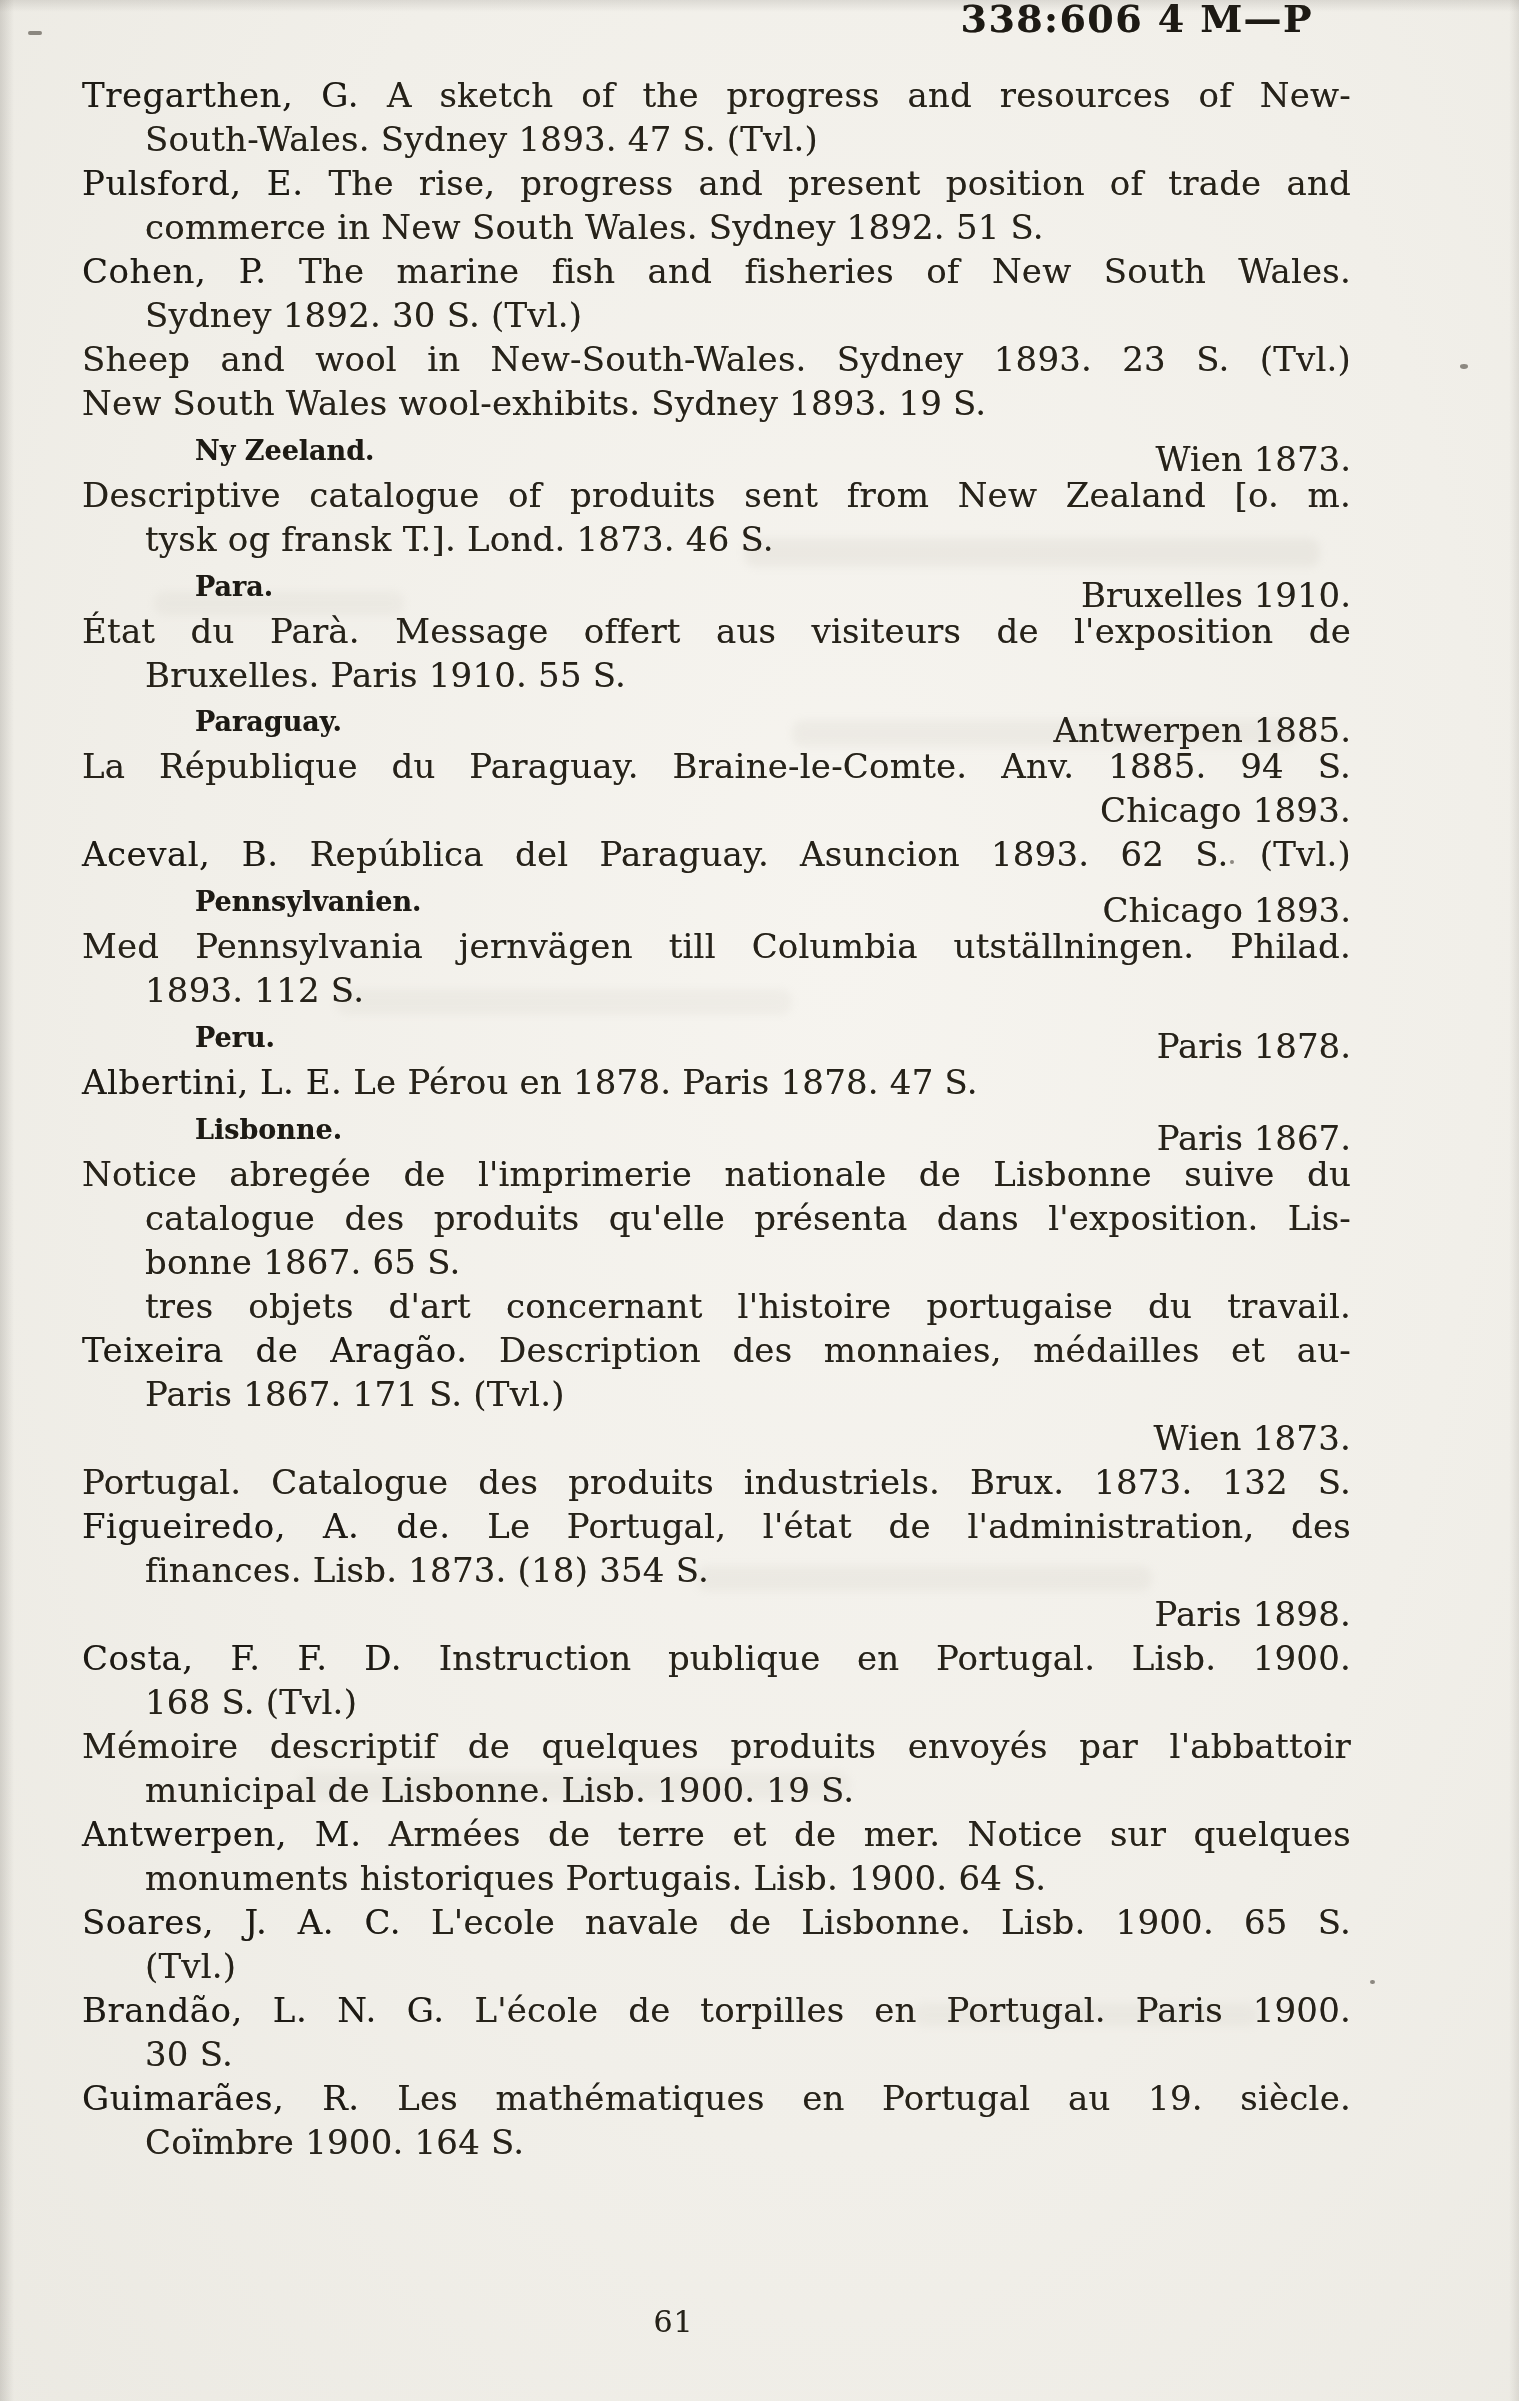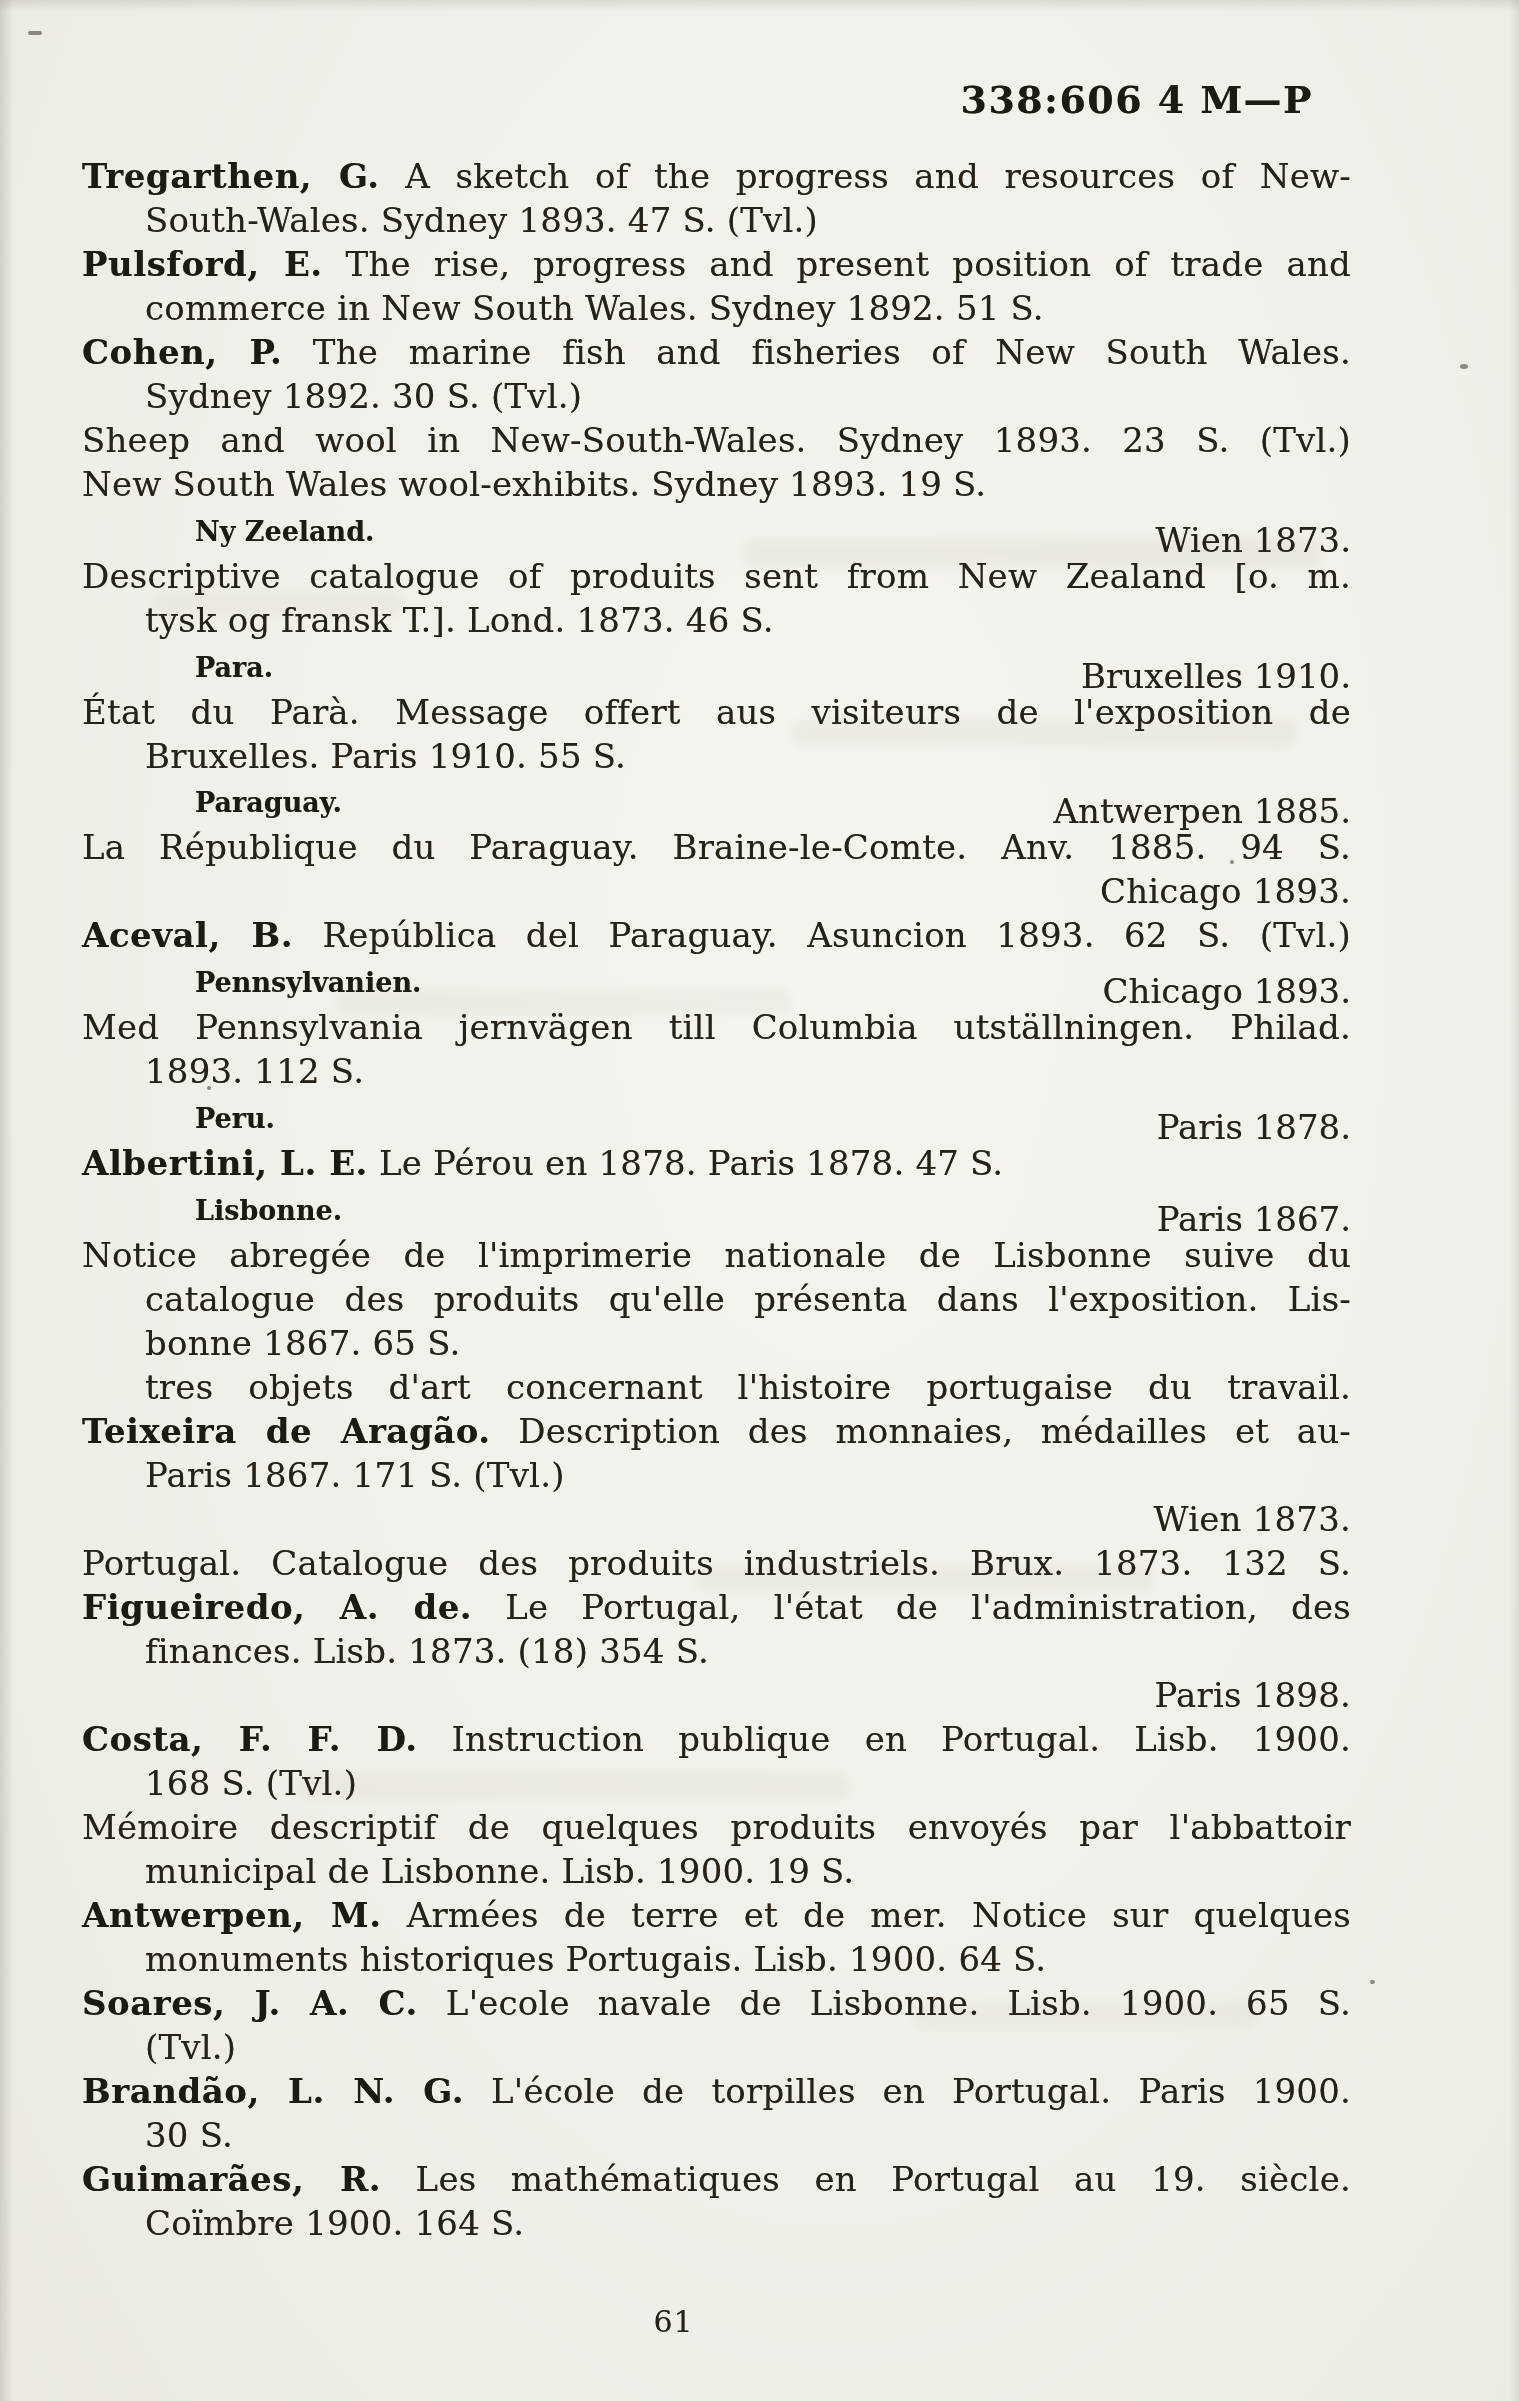--- a/index.html
+++ b/index.html
@@ -47,21 +47,20 @@
   }
 
   .content {
     position: absolute;
     left: 82px;
     right: 168px;
     top: 0;
   }
 
   .page-header {
-    margin-top: 81px;
     line-height: 1;
     text-align: right;
     padding-right: 38px;
     font-size: 38px;
     font-weight: bold;
     letter-spacing: 1.4px;
     color: #1d1a14;
   }
 
   .list { margin-top: 35px; }
@@ -70,21 +69,21 @@
     font-size: 34px;
     line-height: 44px;
     letter-spacing: 0.2px;
   }
   .line.cont { padding-left: 63px; }
   .line.just {
     text-align: justify;
     text-align-last: justify;
   }
   .entry b {
-    font-weight: 700;
+    font-weight: 400;
     color: #1d1a14;
     letter-spacing: 0.5px;
   }
 
   .date-row { text-align: right; }
 
   .section {
     display: flex;
     justify-content: space-between;
     align-items: flex-start;

